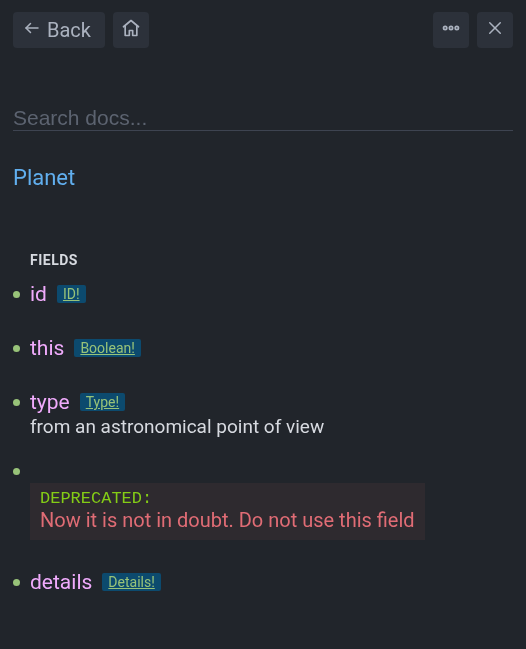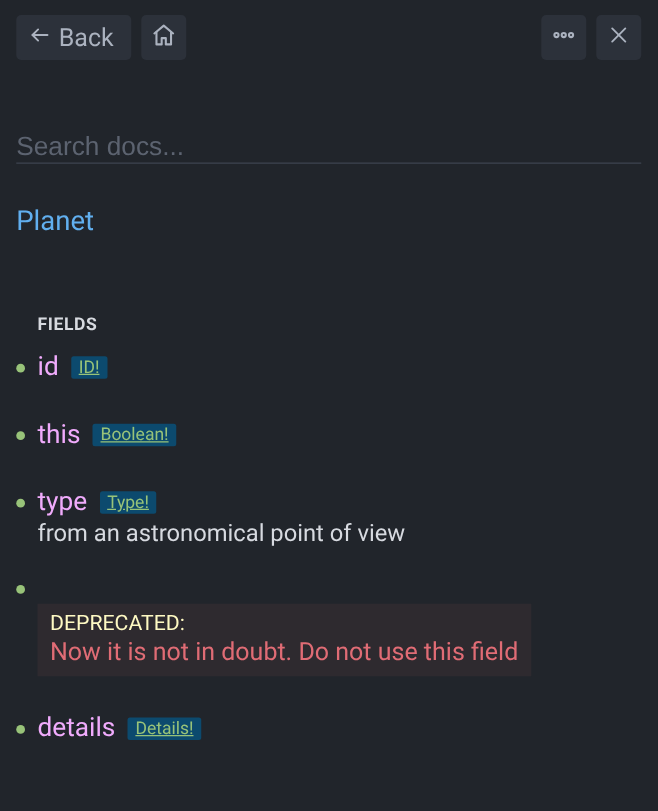--- a/index.html
+++ b/index.html
@@ -99,22 +99,23 @@
     color: #d7dae0;
   }
   .deprecated-box {
     margin-left: 17px;
     margin-top: 8px;
     background: rgba(224,108,117,0.07);
     padding: 6px 10px 8px 10px;
     width: fit-content;
   }
   .dep-title {
-    color: #fef9c3;
+    color: #84cc16;
     font-size: 17px;
+    font-family: Liberation Mono, monospace;
   }
   .dep-msg {
     color: #e06c75;
     font-size: 20px;
   }
   svg { stroke: currentColor; fill: none; stroke-width: 2; stroke-linecap: round; stroke-linejoin: round; }
 </style>
 </head>
 <body>
 

